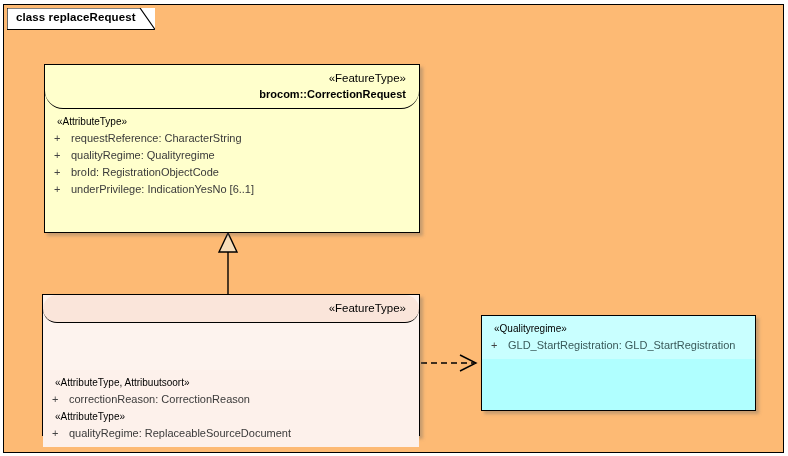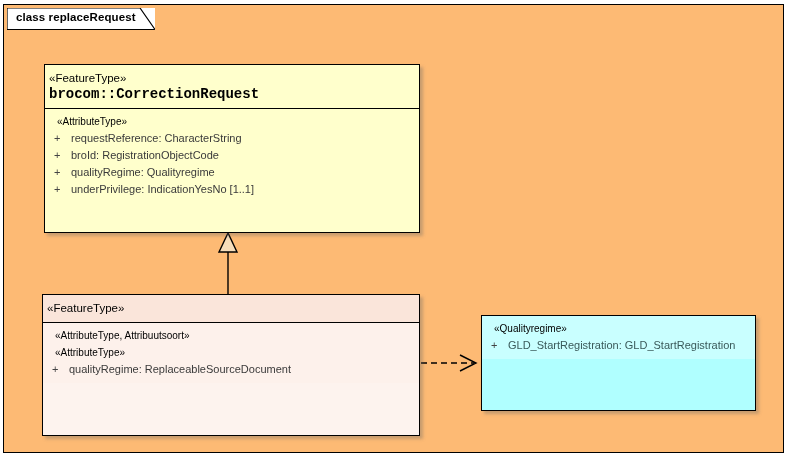--- a/index.html
+++ b/index.html
@@ -55,37 +55,37 @@
   
   .uml-class {
     position: absolute;
     box-sizing: border-box;
     border: 1px solid #000000;
     box-shadow: 3px 3px 3px rgba(100,100,100,0.35);
     z-index: 3;
   }
   .uml-header {
     box-sizing: border-box;
-    text-align: left;
+    text-align: right;
     padding: 6px 13px 6px 4px;
     border-bottom: 1px solid #000000;
+    border-radius: 18px;
   }
   .stereotype {
     font-size: 11.5px;
     color: #000000;
     line-height: 15px;
     white-space: nowrap;
   }
   .classname {
-    font-size: 14px;
+    font-size: 11px;
     font-weight: bold;
     color: #000000;
     line-height: 16px;
     white-space: nowrap;
-    font-family: Liberation Mono, monospace;
   }
   .classname.underlined { text-decoration: underline; }
 
   .uml-compartment {
     box-sizing: border-box;
     padding: 4px 4px 5px 4px;
   }
   .attr-group-label {
     font-size: 10px;
     color: #000000;
@@ -121,21 +121,21 @@
   #class-correction-request .uml-compartment { background: #ffffcc; }
 
   #class-replace-request {
     left: 38px;
     top: 289px;
     width: 378px;
     height: 142px;
     background: #fdf3ee;
   }
   #class-replace-request .uml-header { background: #fae5da; }
-  #class-replace-request .uml-compartment { background: #fdf1eb; }
+  #class-replace-request .uml-compartment { background: #fdf1eb; margin-top: 47px; }
 
   #class-replaceable-source-document {
     left: 477px;
     top: 310px;
     width: 275px;
     height: 96px;
     background: #b0ffff;
   }
   #class-replaceable-source-document .uml-header { background: #b0ffff; }
   #class-replaceable-source-document .uml-compartment { background: #c9ffff; }
@@ -180,37 +180,40 @@
     <div class="uml-header">
       <div class="stereotype">«FeatureType»</div>
       <div class="classname">brocom::CorrectionRequest</div>
     </div>
     <div class="uml-compartment">
       <div class="attr-group-label">«AttributeType»</div>
       <div class="attr-row">
         <span class="attr-vis">+</span><span class="attr-text">requestReference: CharacterString</span>
       </div>
       <div class="attr-row">
+        <span class="attr-vis">+</span><span class="attr-text">qualityRegime: Qualityregime</span>
+      </div>
+      <div class="attr-row">
         <span class="attr-vis">+</span><span class="attr-text">broId: RegistrationObjectCode</span>
       </div>
       <div class="attr-row">
-        <span class="attr-vis">+</span><span class="attr-text">qualityRegime: Qualityregime</span>
-      </div>
-      <div class="attr-row">
-        <span class="attr-vis">+</span><span class="attr-text">underPrivilege: IndicationYesNo [1..1]</span>
+        <span class="attr-vis">+</span><span class="attr-text">underPrivilege: IndicationYesNo [6..1]</span>
       </div>
     </div>
   </div>
 
   <div class="uml-class" id="class-replace-request">
     <div class="uml-header">
       <div class="stereotype">«FeatureType»</div>
     </div>
     <div class="uml-compartment">
       <div class="attr-group-label">«AttributeType, Attribuutsoort»</div>
+      <div class="attr-row">
+        <span class="attr-vis">+</span><span class="attr-text">correctionReason: CorrectionReason</span>
+      </div>
       <div class="attr-group-label">«AttributeType»</div>
       <div class="attr-row">
         <span class="attr-vis">+</span><span class="attr-text">qualityRegime: ReplaceableSourceDocument</span>
       </div>
     </div>
   </div>
 
   <div class="uml-class" id="class-replaceable-source-document">
     <div class="uml-compartment">
       <div class="attr-group-label">«Qualityregime»</div>

